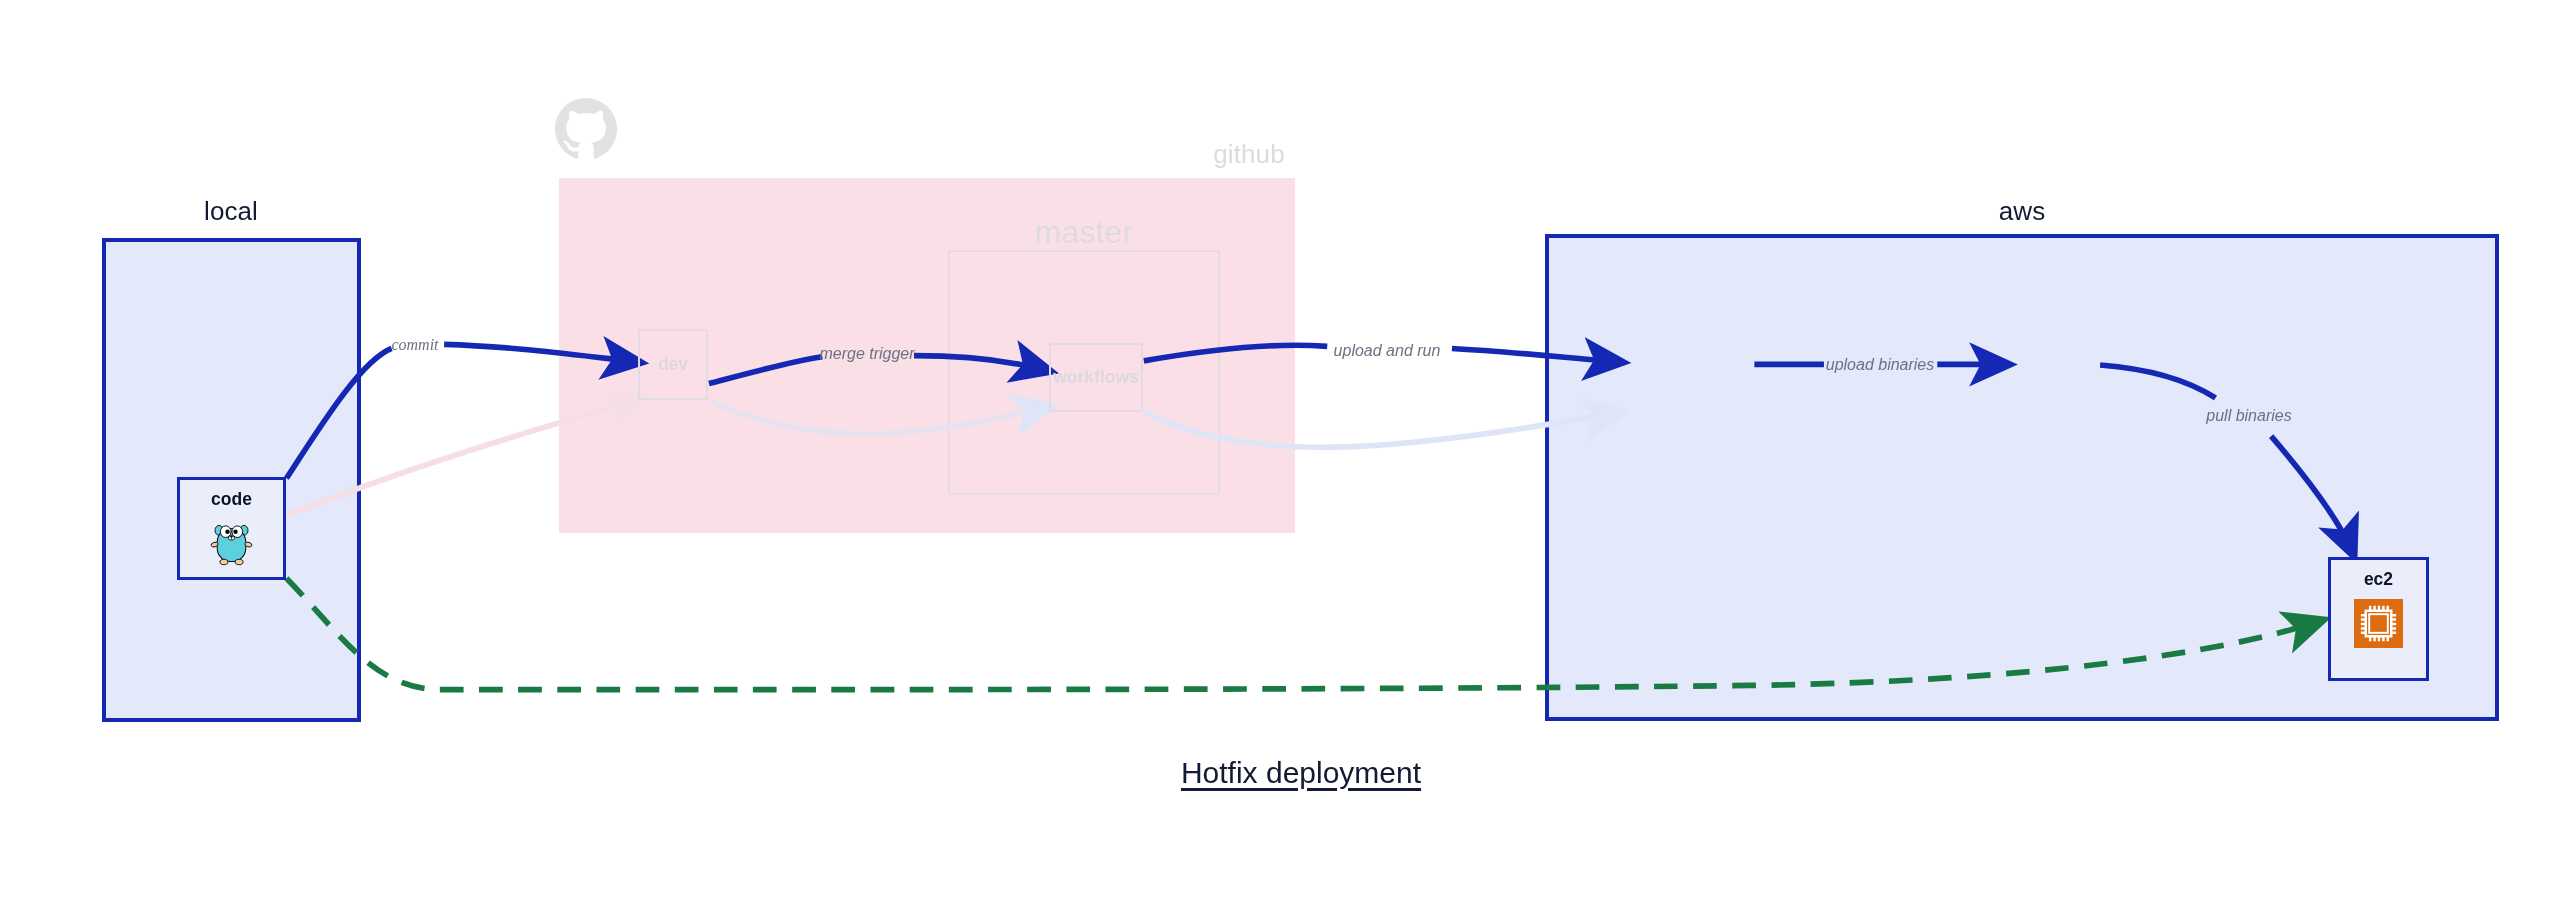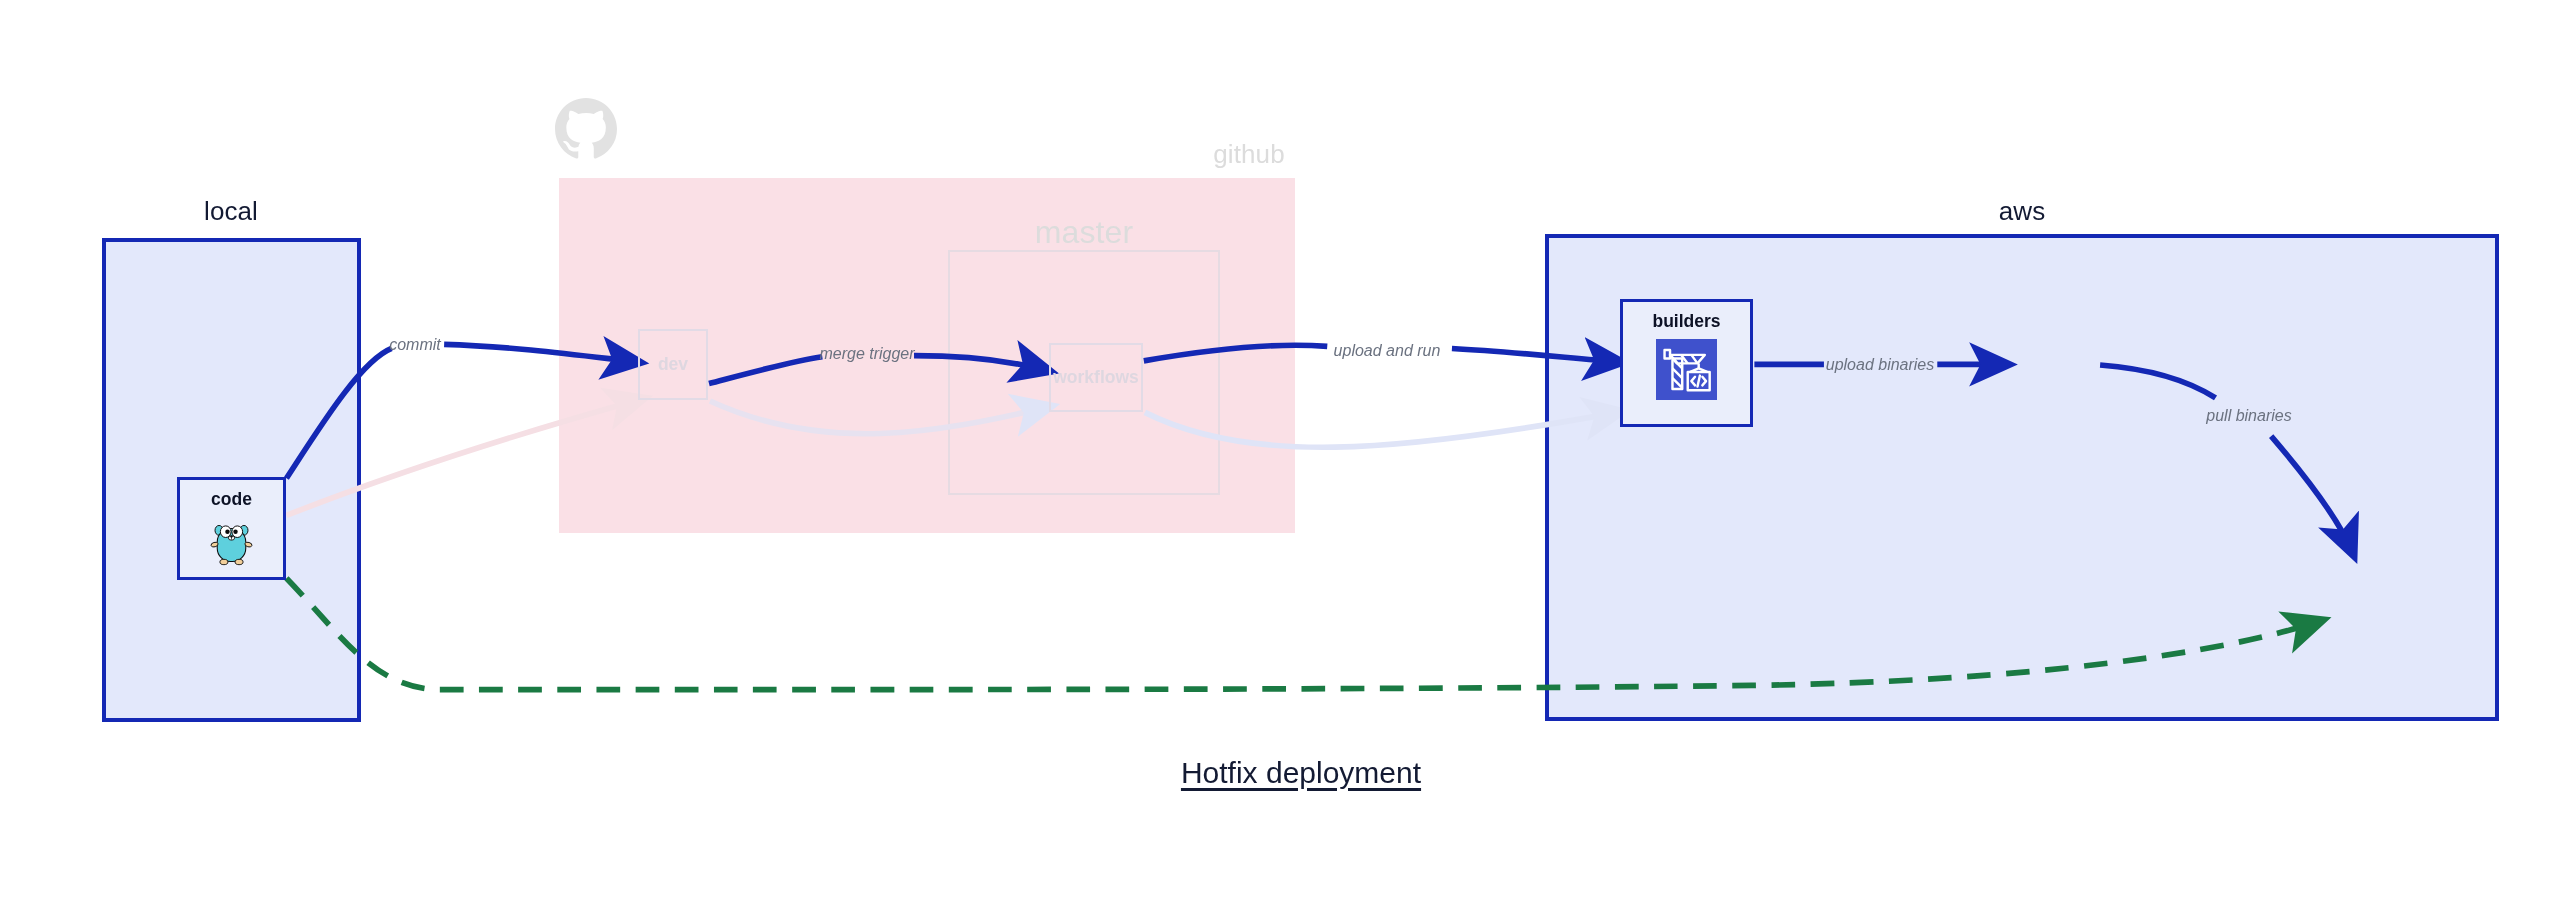--- a/index.html
+++ b/index.html
@@ -123,47 +123,42 @@
   </div>
 
   <div class="node ghost" style="left:638px;top:329px;width:70px;height:71px;justify-content:center;">
     <div class="node-title">dev</div>
   </div>
 
   <div class="node ghost" style="left:1049px;top:343px;width:94px;height:69px;align-items:center;">
     <div class="node-title">workflows</div>
   </div>
 
-  <div class="node" style="left:1620px;top:299px;width:133px;height:128px;">
-    <div class="node-title">builders</div>
-    <div class="node-icon">
-      <svg class="iconsq" width="61" height="61" viewBox="0 0 100 100" aria-hidden="true">
-        <rect x="0" y="0" width="100" height="100" fill="#3f51cc"></rect>
-        <g fill="none" stroke="#ffffff" stroke-width="4" stroke-linejoin="round">
-          <rect x="14" y="18" width="9" height="14"></rect>
-          <path d="M23 26 L80 26 L68 40 L35 40 Z"></path>
-          <path d="M23 26 L35 40 M41 26 L52 40 M58 26 L68 40"></path>
-          <rect x="27" y="32" width="16" height="50"></rect>
-          <path d="M27 32 L43 48 M27 48 L43 64 M27 64 L43 80"></path>
-          <path d="M70 40 L70 48"></path>
-          <path d="M56 54 L70 48 L84 54"></path>
-          <rect x="52" y="54" width="36" height="30"></rect>
+
+
+  <div class="node" style="left:2328px;top:557px;width:101px;height:124px;">
+    <div class="node-title">ec2</div>
+    <div class="node-icon" style="margin-top:10.3px;">
+      <svg class="iconsq" width="49" height="49" viewBox="0 0 100 100" aria-hidden="true">
+        <rect x="0" y="0" width="100" height="100" fill="#dd6b10"></rect>
+        <g fill="none" stroke="#ffffff" stroke-width="5">
+          <rect x="24" y="24" width="52" height="52"></rect>
+          <rect x="31" y="31" width="38" height="38" stroke-width="4"></rect>
         </g>
-        <g fill="none" stroke="#ffffff" stroke-width="4" stroke-linecap="round" stroke-linejoin="round">
-          <path d="M64 62 L58 69 L64 76"></path>
-          <path d="M76 62 L82 69 L76 76"></path>
-          <path d="M72 60 L68 78"></path>
+        <g stroke="#ffffff" stroke-width="5" stroke-linecap="butt">
+          <path d="M33 24 L33 14 M42 24 L42 14 M51 24 L51 14 M60 24 L60 14 M69 24 L69 14"></path>
+          <path d="M33 76 L33 86 M42 76 L42 86 M51 76 L51 86 M60 76 L60 86 M69 76 L69 86"></path>
+          <path d="M24 33 L14 33 M24 42 L14 42 M24 51 L14 51 M24 60 L14 60 M24 69 L14 69"></path>
+          <path d="M76 33 L86 33 M76 42 L86 42 M76 51 L86 51 M76 60 L86 60 M76 69 L86 69"></path>
         </g>
       </svg>
     </div>
   </div>
 
-
-
-  <div class="edge-label" style="left:415px;top:345px;">commit</div>
+  <div class="edge-label" style="left:415px;top:345px;font-family:Liberation Serif, serif;">commit</div>
   <div class="edge-label" style="left:867px;top:354px;">merge trigger</div>
   <div class="edge-label" style="left:1387px;top:351px;">upload and run</div>
   <div class="edge-label" style="left:1880px;top:365px;">upload binaries</div>
   <div class="edge-label" style="left:2249px;top:416px;">pull binaries</div>
 
   <div class="page-title" style="left:1301px;top:756px;">Hotfix deployment</div>
 
 </div>
 
 

